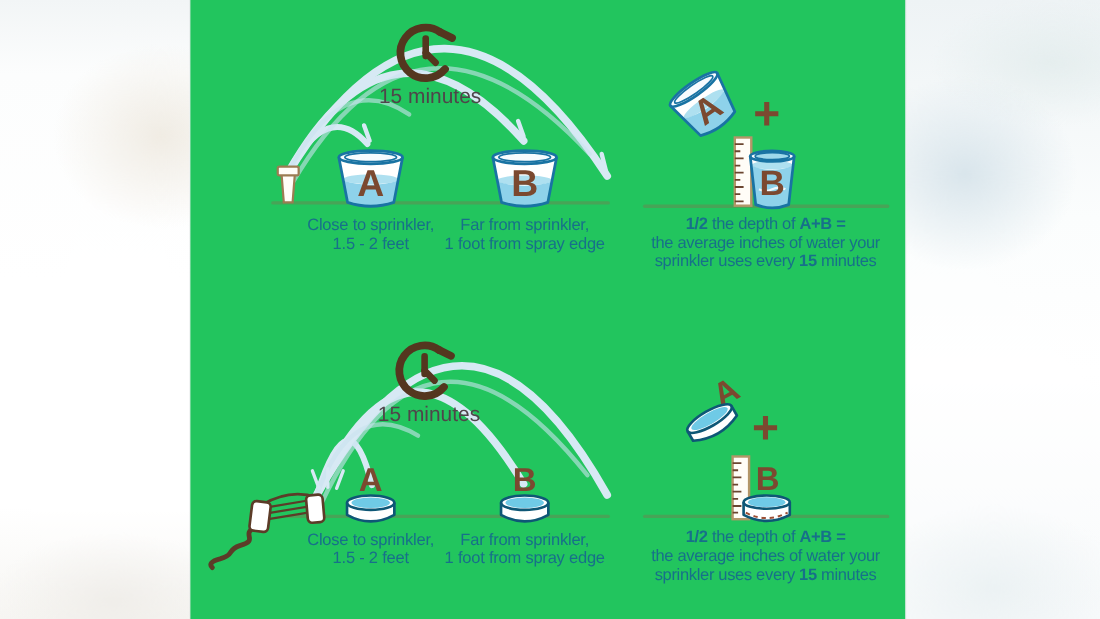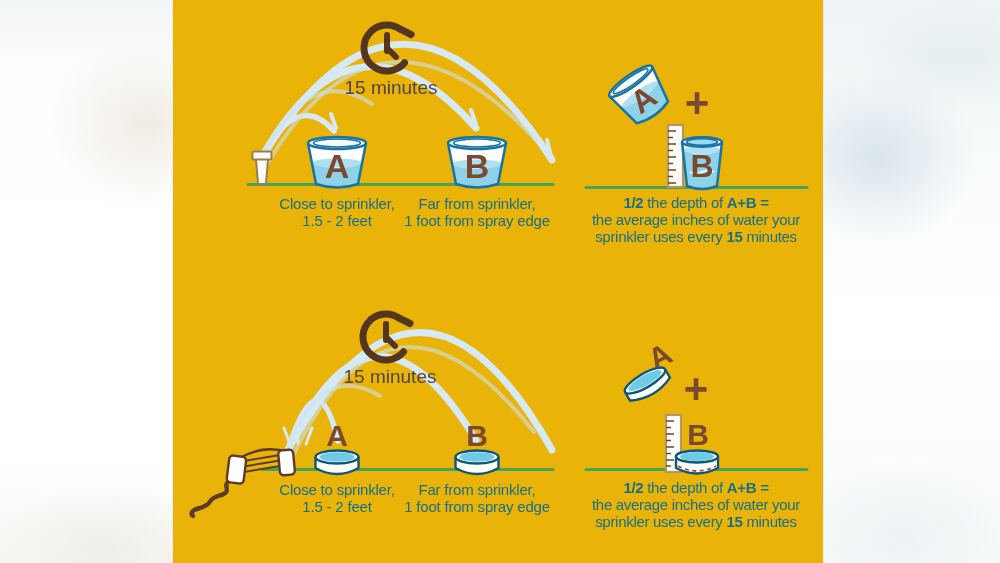--- a/index.html
+++ b/index.html
@@ -1,18 +1,18 @@
 <!DOCTYPE html>
 <html><head>
 <meta charset="utf-8">
 <style>
   html,body{margin:0;padding:0;background:#ffffff;}
   .stage{
     position:relative;width:1000px;height:563px;overflow:hidden;
-    background:#eab308;font-family:"Liberation Sans",sans-serif;
+    background:#22c55e;font-family:"Liberation Sans",sans-serif;
   }
   .bar{position:absolute;top:0;height:563px;}
   .bar-left{
     left:0;width:172px;
     background:
       radial-gradient(ellipse 140px 120px at 85% 22%, rgba(236,230,219,.75) 0%, rgba(236,230,219,0) 70%),
       radial-gradient(ellipse 160px 90px at 60% 97%, rgba(234,231,226,.6) 0%, rgba(234,231,226,0) 70%),
       linear-gradient(180deg,#f2f5f6 0%,#fcfdfd 12%,#ffffff 45%,#ffffff 82%,#f7f6f3 100%);
     border-right:1px solid rgba(210,215,218,.35);
   }

